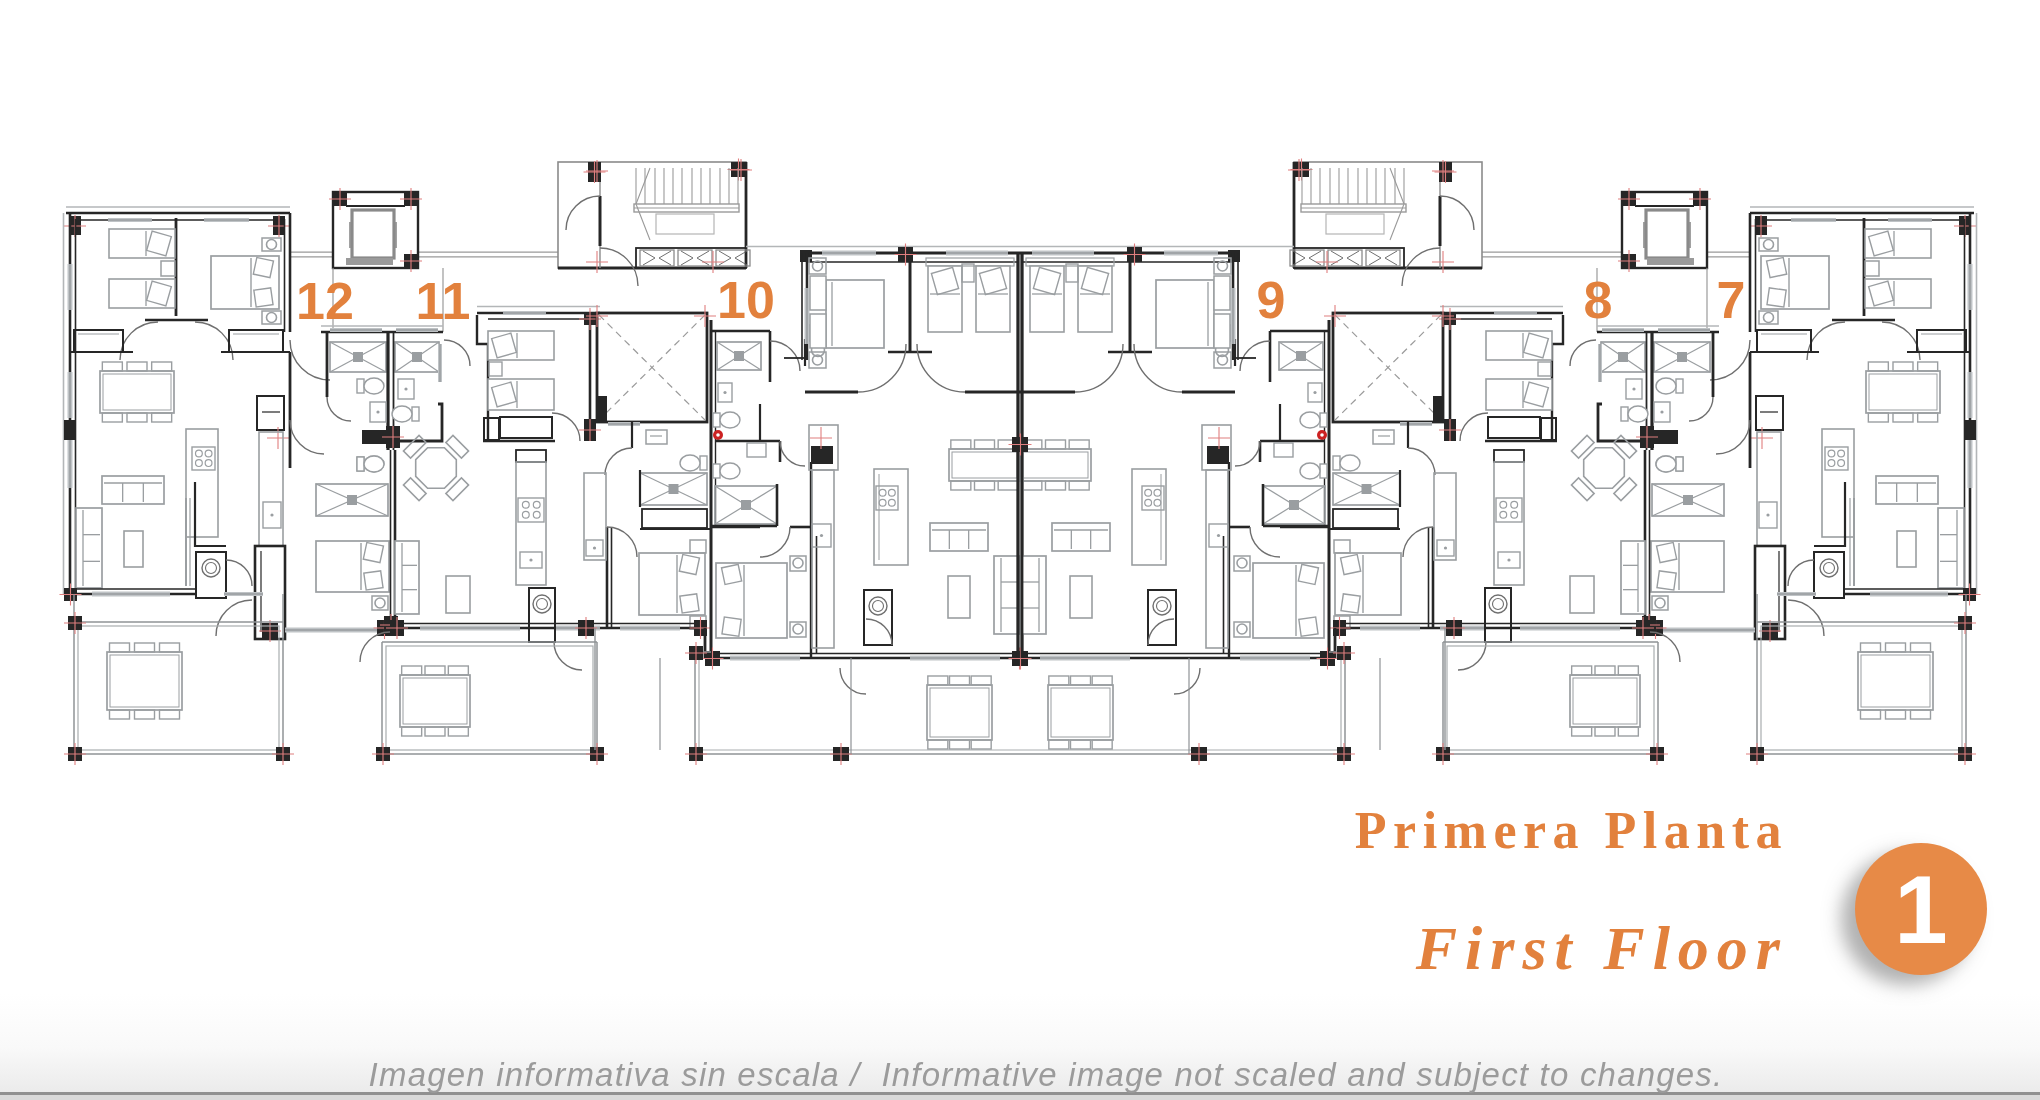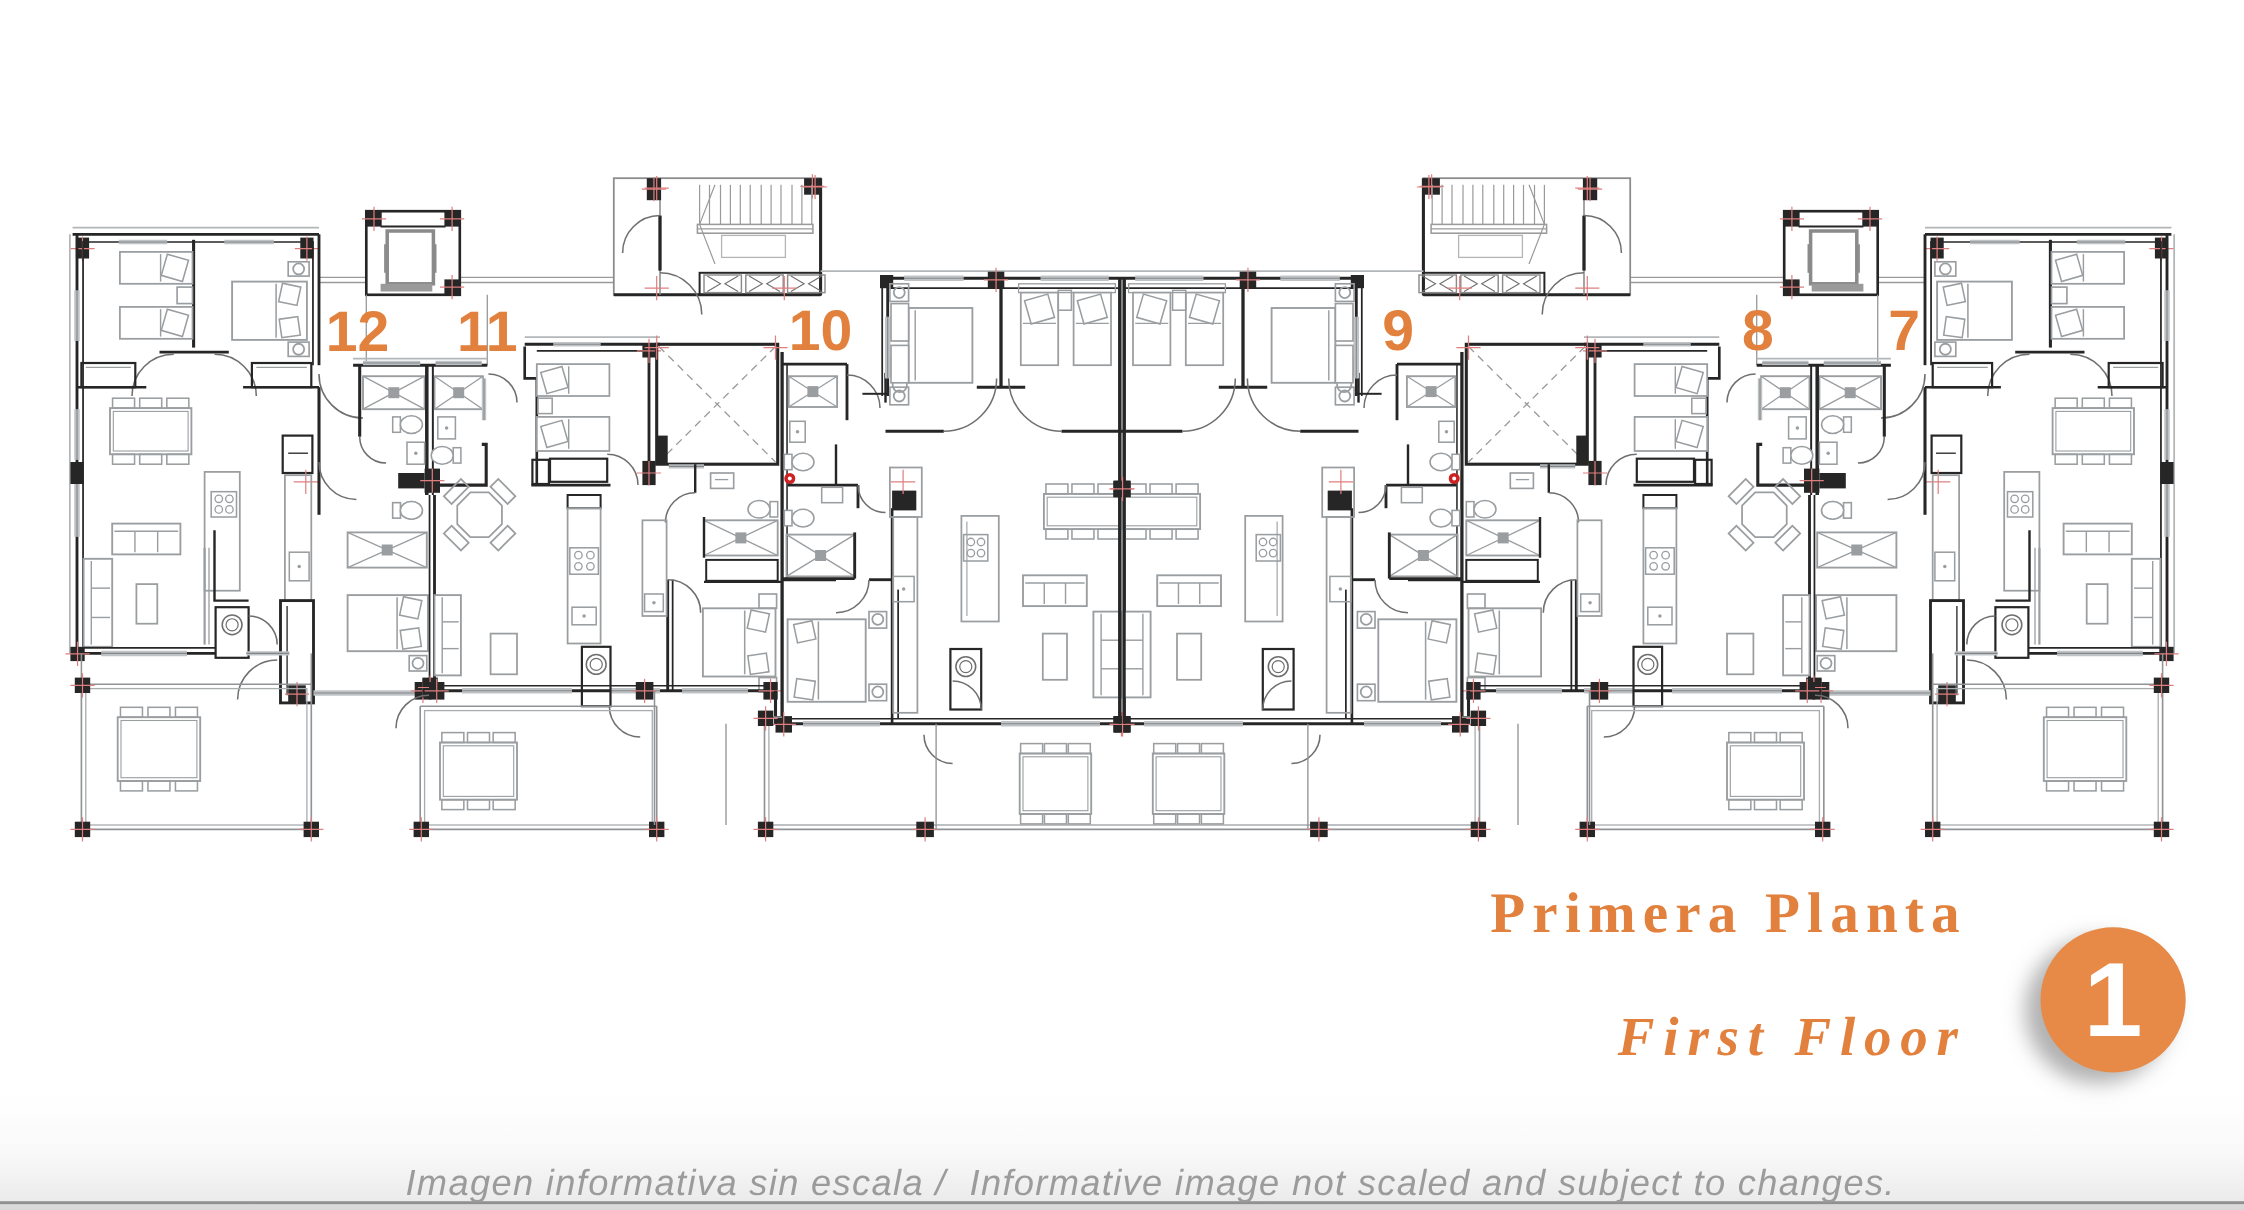--- a/index.html
+++ b/index.html
@@ -1,21 +1,21 @@
 <!DOCTYPE html>
 <html><head><meta charset="utf-8">
 <style>
 html,body{margin:0;padding:0;background:#ffffff;width:2040px;height:1100px;overflow:hidden;}
 .page{position:relative;width:2040px;height:836px;font-family:"Liberation Sans",sans-serif;}
 .footerband{position:absolute;left:0;top:994px;width:2040px;height:98px;background:linear-gradient(to bottom,#ffffff 0%,#f9f9f9 55%,#ebebeb 100%);}
 .footline{position:absolute;left:0;top:1092px;width:2040px;height:3px;background:#909090;}
 .footsub{position:absolute;left:0;top:1095px;width:2040px;height:5px;background:#d9d9d9;}
 .foottext{position:absolute;left:0;top:1056px;width:2092px;text-align:center;font-style:italic;font-size:33px;color:#9b9b9b;letter-spacing:1.2px;}
 .title1{position:absolute;right:252px;top:801px;font-family:"Liberation Serif",serif;font-weight:bold;font-size:52px;color:#e2813d;letter-spacing:6.5px;}
-.title2{position:absolute;right:252px;top:913px;font-family:"Liberation Serif",serif;font-weight:bold;font-style:italic;font-size:50px;color:#e2813d;letter-spacing:8px;}
+.title2{position:absolute;right:252px;top:913px;font-family:"Liberation Serif",serif;font-weight:bold;font-style:italic;font-size:62px;color:#e2813d;letter-spacing:8px;}
 .ball{position:absolute;left:1855px;top:843px;width:132px;height:132px;border-radius:50%;background:#e78a47;box-shadow:-14px 10px 18px rgba(100,100,100,0.5);}
 .ballnum{position:absolute;left:1855px;top:855px;width:132px;text-align:center;font-weight:bold;font-size:96px;color:#ffffff;}
 </style></head>
 <body>
 <div class="page">
 <svg width="2040" height="1100" viewBox="0 0 2040 1100" xmlns="http://www.w3.org/2000/svg">
 
 <g id="wing">
 
 <line x1="290" y1="252.2" x2="333" y2="252.2" stroke="#9a9a9a" stroke-width="1.2"></line>

